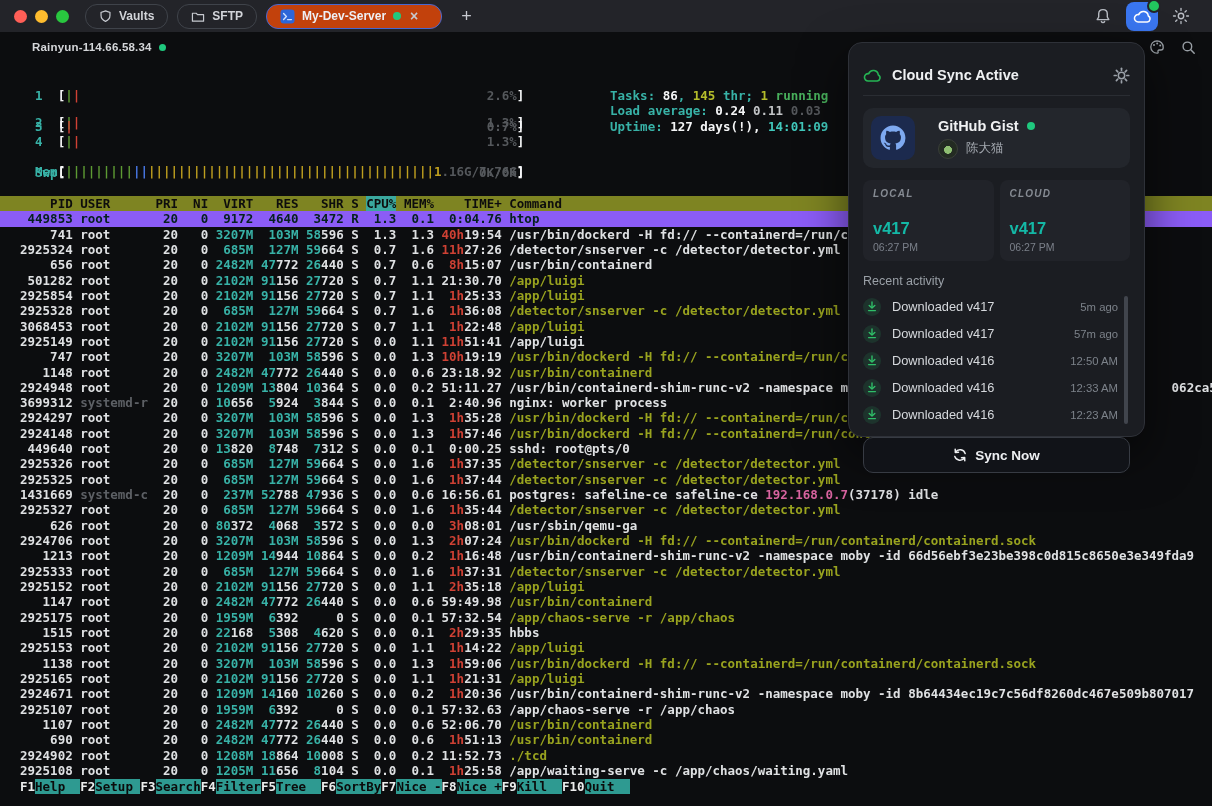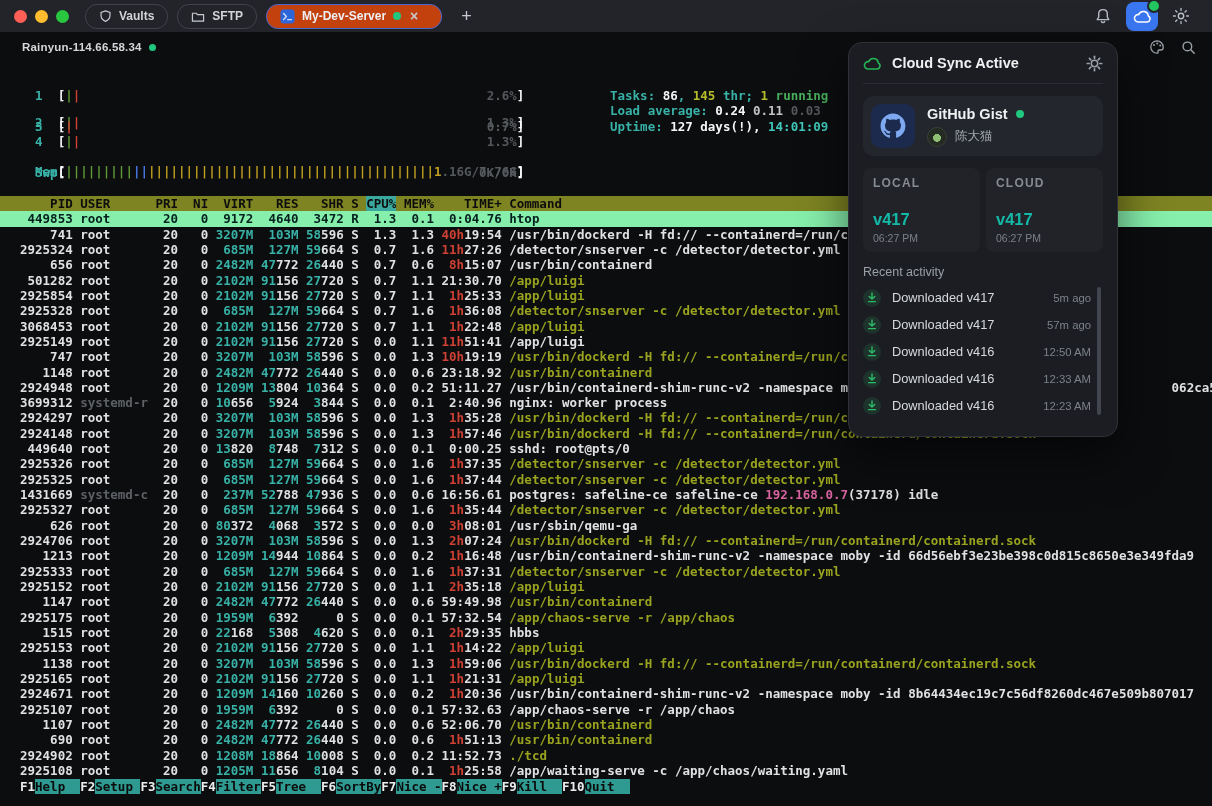--- a/index.html
+++ b/index.html
@@ -14,51 +14,51 @@
     padding:0 13px;color:#d2d4d9;font-size:12px;font-weight:600;cursor:default;}
   .pill.active{border-color:#4667d2;background:#c2410c;color:#eef0f5;padding-right:23px;justify-content:space-between;}
   .dot{width:8px;height:8px;border-radius:50%;background:#1fc87e;}
   .tabclose{color:#c6c9cf;font-size:14px;line-height:1;margin-left:2px;}
   .newtab{color:#c6c9cf;font-size:18px;font-weight:400;margin-left:10px;}
   .tb-right{margin-left:auto;display:flex;align-items:center;gap:14px;padding-right:22px;}
   .cloudbtn{position:relative;width:32px;height:29px;border-radius:8px;background:#3a76f0;display:flex;align-items:center;justify-content:center;}
   .cloudbtn .baddot{position:absolute;top:-3px;right:-3px;width:10px;height:10px;border-radius:50%;background:#22c55e;border:2px solid #232429;}
   
   .terminal{position:absolute;left:0;right:0;top:32px;bottom:0;background:#0c0d0f;}
-  .term-header{height:26px;display:flex;align-items:center;padding:2px 16px 0 22px;}
+  .term-header{height:26px;display:flex;align-items:center;padding:2px 16px 0 32px;}
   .hostname{color:#d4d6d9;font-size:11.5px;font-weight:700;letter-spacing:.2px;display:flex;align-items:center;gap:7px;}
   .th-icons{margin-left:auto;display:flex;align-items:center;gap:16px;}
   #htop{position:absolute;left:0;top:0;right:0;bottom:0;
     font-family:"DejaVu Sans Mono",monospace;font-size:12.5px;font-weight:700;}
   .tline{position:absolute;left:0;right:0;height:15.32px;line-height:15.32px;padding-left:20px;white-space:pre;}
   .cw{color:#dfe1e3}.cw2{color:#c3c5c7}.cb{color:#f5f6f7}.cc{color:#38b2a7}.cbc{color:#41c9bc}
   .co{color:#99a31f}.cy{color:#b5bd2b}.cr{color:#cf4134}.cg{color:#48b05c}.cd{color:#55585c}
   .cm{color:#d7639f}.cgr{color:#5d6065}.cyb{color:#bf9f1f}
   .barg{color:#5d9a33}.barr{color:#cf4134}.barb{color:#4979e8}.bary{color:#bf9f1f}
   .hrow{background:#7e8422;color:#0d0d0d}
   .hrow span{color:#0d0d0d}
   .hrow .sorthl{background:#3aa89e}
-  .sel{background:#86efac}
+  .sel{background:#8b5cf6}
   .sel span{color:#05211f !important}
   .fk{color:#eceded}
   .fl{background:#2e9a91;color:#0b0b0b}
   
-  .panel{position:absolute;left:848px;top:42px;width:270px;height:395px;background:#1b1d22;
+  .panel{position:absolute;left:848px;top:42px;width:297px;height:395px;background:#1b1d22;
     border:1px solid #2e3138;border-radius:14px;box-shadow:0 18px 48px rgba(0,0,0,.55);z-index:10;
-    padding:0 14px;box-sizing:border-box;color:#eceef0;}
+    padding:12px 14px;box-sizing:border-box;color:#eceef0;}
   .p-head{height:40px;display:flex;align-items:center;gap:10px;border-bottom:1px solid #2a2d33;}
   .p-title{font-size:14.5px;font-weight:700;color:#eef0f2;flex:1;}
-  .acct{margin-top:12px;height:60px;background:#23262c;border-radius:10px;display:flex;align-items:center;gap:12px;padding:0 8px;}
+  .acct{margin-top:12px;height:60px;background:#23262c;border-radius:10px;display:flex;align-items:center;gap:23px;padding:0 8px;}
   .ghtile{width:44px;height:44px;border-radius:10px;background:#1c2a4e;display:flex;align-items:center;justify-content:center;}
   .acct-name{font-size:14.5px;font-weight:700;color:#f0f1f3;display:flex;align-items:center;gap:8px;}
   .acct-sub{margin-top:5px;display:flex;align-items:center;gap:8px;font-size:12.5px;color:#a3a8af;}
   .avatar{width:18px;height:18px;border-radius:50%;background:radial-gradient(circle at 50% 55%, #8fbf72 0 28%, #232b22 30% 100%);border:1px solid #3a3f38;}
   .stats{display:flex;gap:6px;margin-top:12px;}
   .stat{flex:1;background:#212329;border-radius:8px;padding:8px 10px;}
-  .stat-label{font-size:12px;letter-spacing:1.2px;color:#868b93;font-weight:700;}
+  .stat-label{font-size:10px;letter-spacing:1.2px;color:#868b93;font-weight:700;font-style:italic;}
   .stat-value{font-size:16.5px;font-weight:700;color:#14b8a6;margin-top:20px;}
   .stat-time{font-size:10.5px;color:#7b808a;margin-top:3px;}
   .recent{margin-top:13px;font-size:12.5px;color:#9aa0a7;}
   .alist{margin-top:5px;position:relative;padding-right:12px;}
   .aitem{height:27px;display:flex;align-items:center;gap:11px;}
   .dlc{width:18px;height:18px;border-radius:50%;background:rgba(46,204,113,.13);display:flex;align-items:center;justify-content:center;flex:none;}
   .alabel{font-size:12.8px;color:#d6d9dd;flex:1;}
   .atime{font-size:11.3px;color:#7c828a;}
   .sbar{position:absolute;right:2px;top:3px;width:4px;height:128px;border-radius:2px;background:#41454d;}
   .syncbtn{margin-top:9px;height:34px;border-radius:10px;background:#111318;border:1px solid #373b43;
@@ -318,15 +318,26 @@
               <line x1="5" y1="1" x2="5" y2="6.4" stroke="#2fbe68" stroke-width="1.4" stroke-linecap="round"></line>
               <polyline points="2.2,4.4 5,7 7.8,4.4" fill="none" stroke="#2fbe68" stroke-width="1.4" stroke-linecap="round" stroke-linejoin="round"></polyline>
               <line x1="1.6" y1="9.6" x2="8.4" y2="9.6" stroke="#2fbe68" stroke-width="1.4" stroke-linecap="round"></line>
             </svg>
           </span>
           <span class="alabel">Downloaded v416</span>
           <span class="atime">12:23 AM</span>
         </div>
         <div class="sbar"></div>
     </div>
+    <div class="syncbtn">
+      <span>
+          <svg width="14" height="14" viewBox="0 0 14 14">
+            <path d="M12.2 5.6A5.4 5.4 0 0 0 2.5 4.2" fill="none" stroke="#eef0f2" stroke-width="1.5" stroke-linecap="round"></path>
+            <polyline points="2.2,1.3 2.4,4.4 5.5,4.2" fill="none" stroke="#eef0f2" stroke-width="1.5" stroke-linecap="round" stroke-linejoin="round"></polyline>
+            <path d="M1.8 8.4a5.4 5.4 0 0 0 9.7 1.4" fill="none" stroke="#eef0f2" stroke-width="1.5" stroke-linecap="round"></path>
+            <polyline points="11.8,12.7 11.6,9.6 8.5,9.8" fill="none" stroke="#eef0f2" stroke-width="1.5" stroke-linecap="round" stroke-linejoin="round"></polyline>
+          </svg>
+        </span>
+      <span>Sync Now</span>
+    </div>
   </div>
 
 </div>
 
 </body></html>

